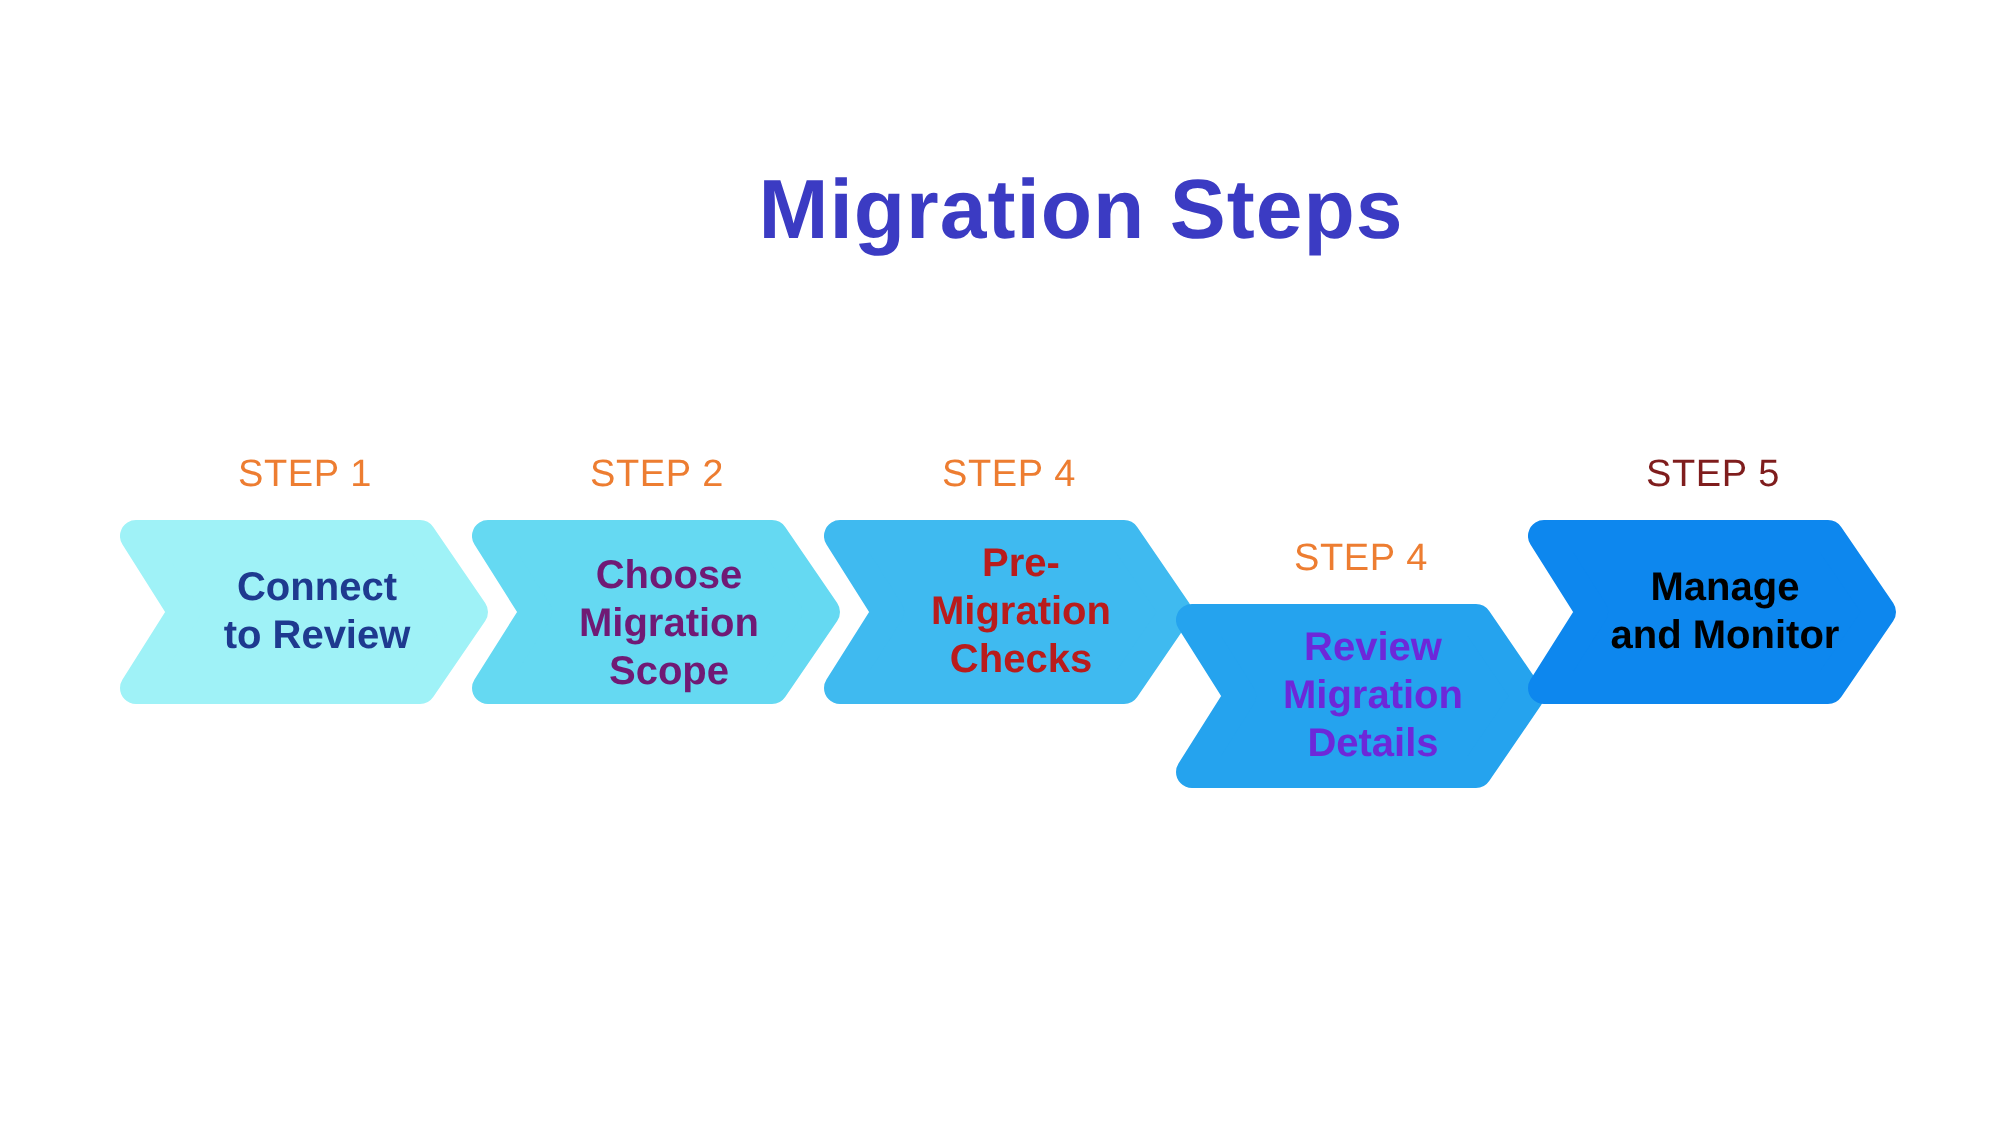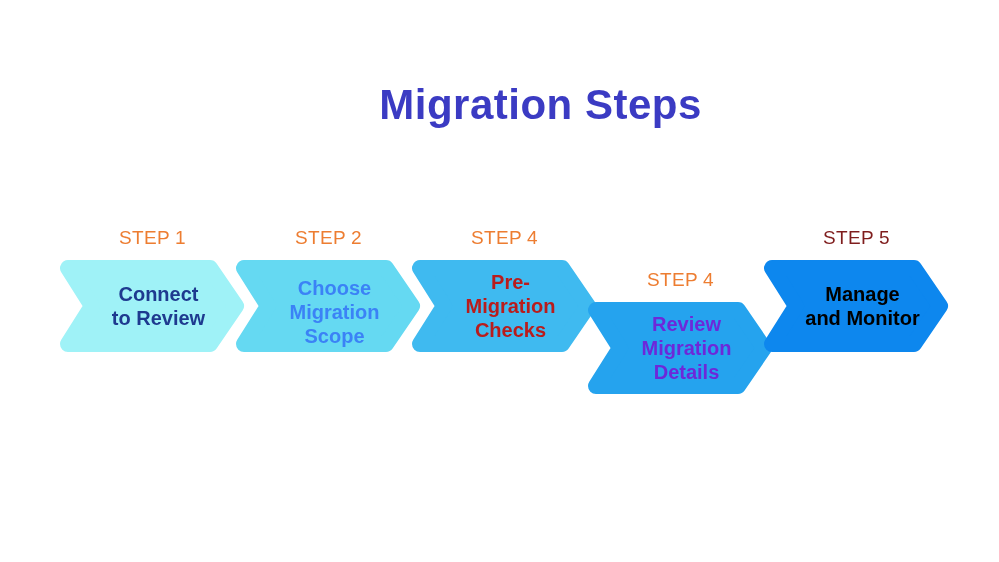--- a/index.html
+++ b/index.html
@@ -81,21 +81,21 @@
 to Review</div>
     </div>
   </div>
 
   <div class="step" style="left:236px">
     <div class="step-label" style="color: rgb(237, 125, 49);">STEP 2</div>
     <div class="chev">
       <svg width="185" height="92" viewBox="0 0 185 92">
         <path d="M 8,8 L 150,8 L 176,46 L 150,84 L 8,84 L 32,46 Z" stroke-width="16" stroke-linejoin="round" fill="#65D9F2" stroke="#65D9F2"></path>
       </svg>
-      <div class="chev-text" style="color: #3b82f6; margin-top: 12px;">Choose
+      <div class="chev-text" style="color: #701a75; margin-top: 12px;">Choose
 Migration
 Scope</div>
     </div>
   </div>
 
   <div class="step" style="left:412px">
     <div class="step-label" style="color: rgb(237, 125, 49);">STEP 4</div>
     <div class="chev">
       <svg width="185" height="92" viewBox="0 0 185 92">
         <path d="M 8,8 L 150,8 L 176,46 L 150,84 L 8,84 L 32,46 Z" stroke-width="16" stroke-linejoin="round" fill="#3FBAF0" stroke="#3FBAF0"></path>

